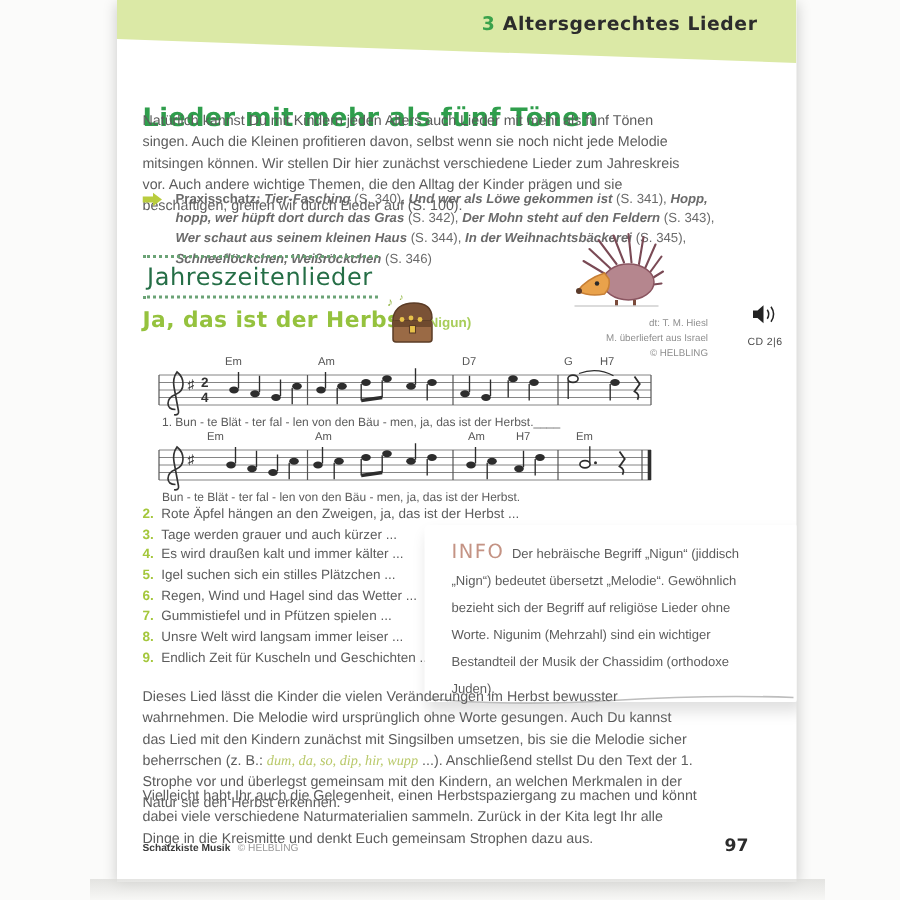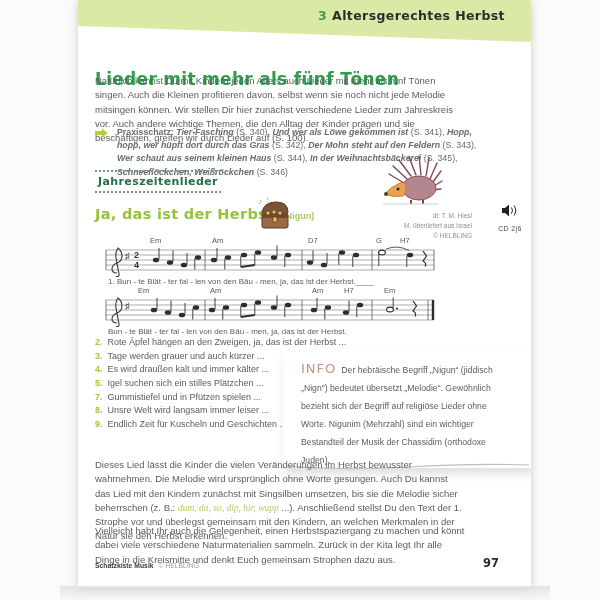--- a/index.html
+++ b/index.html
@@ -25,21 +25,21 @@
 
   .praxis { position:absolute; left:17px; top:126px; width:392px; display:flex; }
   .praxis-arrow { flex:0 0 14px; margin-top:2px; }
   .praxis-body { margin-left:8px; font-size:8.8px; line-height:1.5; color:#6a6a6a; }
   .px-label { font-weight:bold; color:#6a6a6a; }
   .pxt { font-style:italic; font-weight:bold; }
   .pxr { font-style:normal; }
 
   .section-label { position:absolute; left:17px; top:170px; display:inline-block;
         border-top:2px dotted #6ba376; border-bottom:2px dotted #6ba376; padding:3px 3px;
-        font-size:11px; font-weight:bold; color:#256e46; letter-spacing:.4px;
+        font-size:16px; font-weight:normal; color:#256e46; letter-spacing:.4px;
         font-family:"DejaVu Sans", sans-serif; }
 
   .song-title-row { position:absolute; left:17px; top:205px; }
   .song-title { font-size:14.5px; font-weight:bold; color:#95c23e; letter-spacing:.3px;
         font-family:"DejaVu Sans", sans-serif; }
   .song-sub { font-size:9px; font-weight:bold; color:#a8cd5a; margin-left:4px; }
 
   .chest { position:absolute; left:172px; top:194px; }
   .hedgehog { position:absolute; left:303px; top:154px; }
 
@@ -76,21 +76,21 @@
   .page-num { position:absolute; left:405px; top:556px; font-size:11.5px; font-weight:bold;
         color:#2c2c2c; font-family:"DejaVu Sans", sans-serif; }
 </style>
 </head>
 <body>
 
 <div id="photo">
   <div id="page">
 
     <div class="banner"></div>
-    <div class="banner-text"><span class="banner-num">3</span><span>Altersgerechtes Herbst</span></div>
+    <div class="banner-text"><span class="banner-num">3</span><span>Altersgerechtes Lieder</span></div>
 
     <div class="h1">Lieder mit mehr als fünf Tönen</div>
 
     <div class="intro body-text">Natürlich kannst Du mit Kindern jeden Alters auch Lieder mit mehr als fünf Tönen singen. Auch die Kleinen profitieren davon, selbst wenn sie noch nicht jede Melodie mitsingen können. Wir stellen Dir hier zunächst verschiedene Lieder zum Jahreskreis vor. Auch andere wichtige Themen, die den Alltag der Kinder prägen und sie beschäftigen, greifen wir durch Lieder auf (S. 100).</div>
 
     <div class="praxis">
       <svg class="praxis-arrow" width="14" height="10" viewBox="0 0 14 10">
         <polygon points="0,3 7,3 7,0.5 13,5 7,9.5 7,7 0,7" fill="#b9cc3e"></polygon>
       </svg>
       <div class="praxis-body">
@@ -300,20 +300,21 @@
         </svg>
         <div class="lyrics">Bun - te Blät - ter fal - len von den Bäu - men, ja, das ist der Herbst.</div>
       </div>
     </div>
 
     <div class="verses">
       <div class="verse-row"><span class="verse-num">2.</span><span>Rote Äpfel hängen an den Zweigen, ja, das ist der Herbst ...</span></div>
       <div class="verse-row"><span class="verse-num">3.</span><span>Tage werden grauer und auch kürzer ...</span></div>
       <div class="verse-row"><span class="verse-num">4.</span><span>Es wird draußen kalt und immer kälter ...</span></div>
       <div class="verse-row"><span class="verse-num">5.</span><span>Igel suchen sich ein stilles Plätzchen ...</span></div>
+      <div class="verse-row"><span class="verse-num">6.</span><span>Regen, Wind und Hagel sind das Wetter ...</span></div>
       <div class="verse-row"><span class="verse-num">7.</span><span>Gummistiefel und in Pfützen spielen ...</span></div>
       <div class="verse-row"><span class="verse-num">8.</span><span>Unsre Welt wird langsam immer leiser ...</span></div>
       <div class="verse-row"><span class="verse-num">9.</span><span>Endlich Zeit für Kuscheln und Geschichten ...</span></div>
     </div>
 
     <div class="info-box">
       <span class="info-label">INFO</span><span class="info-text">Der hebräische Begriff „Nigun“ (jiddisch „Nign“) bedeutet übersetzt „Melodie“. Gewöhnlich bezieht sich der Begriff auf religiöse Lieder ohne Worte. Nigunim (Mehrzahl) sind ein wichtiger Bestandteil der Musik der Chassidim (orthodoxe Juden).</span>
       <svg class="info-edge" width="250" height="10" viewBox="0 0 250 10">
         <path d="M4 4 Q60 9 125 5 T246 3" fill="none" stroke="#bdbdbd" stroke-width="1.1"></path>
       </svg>

